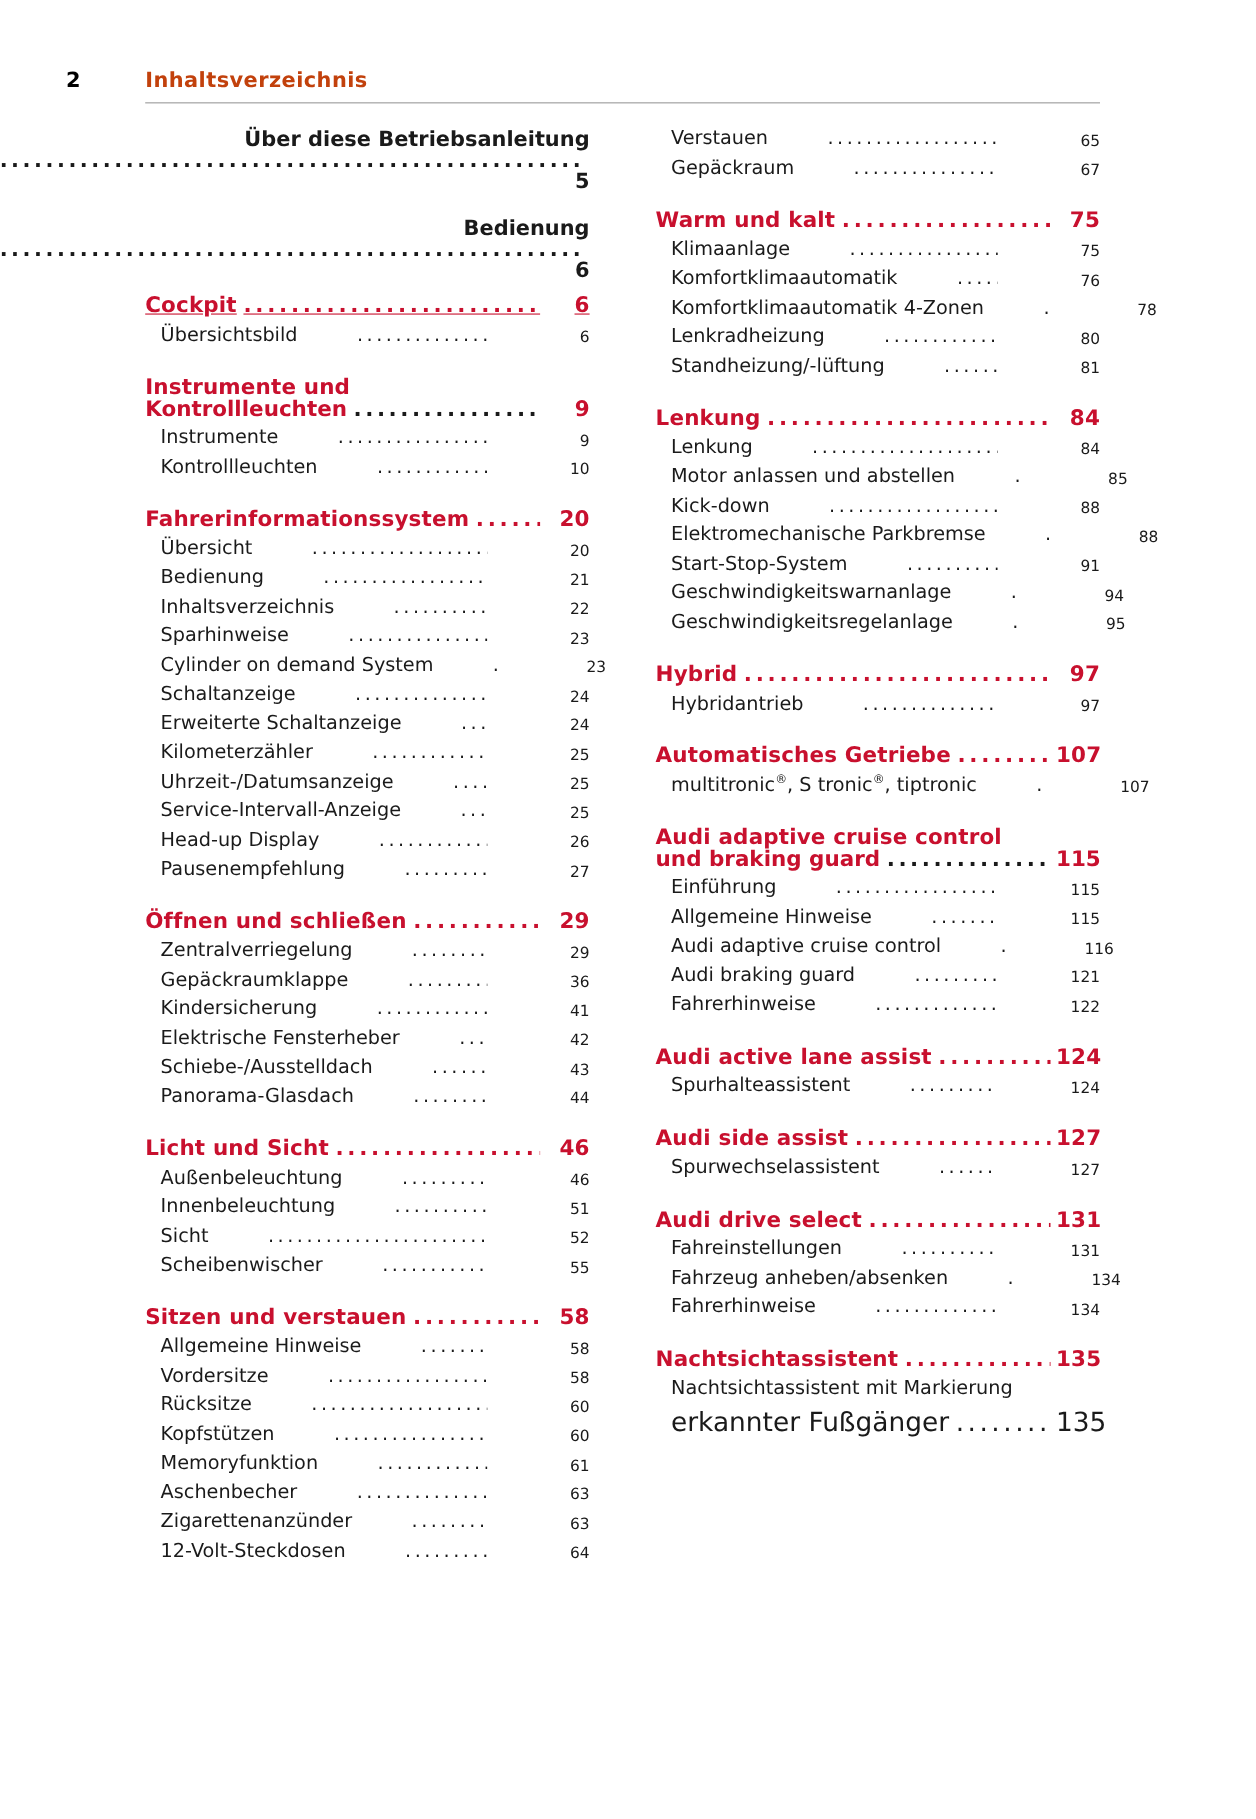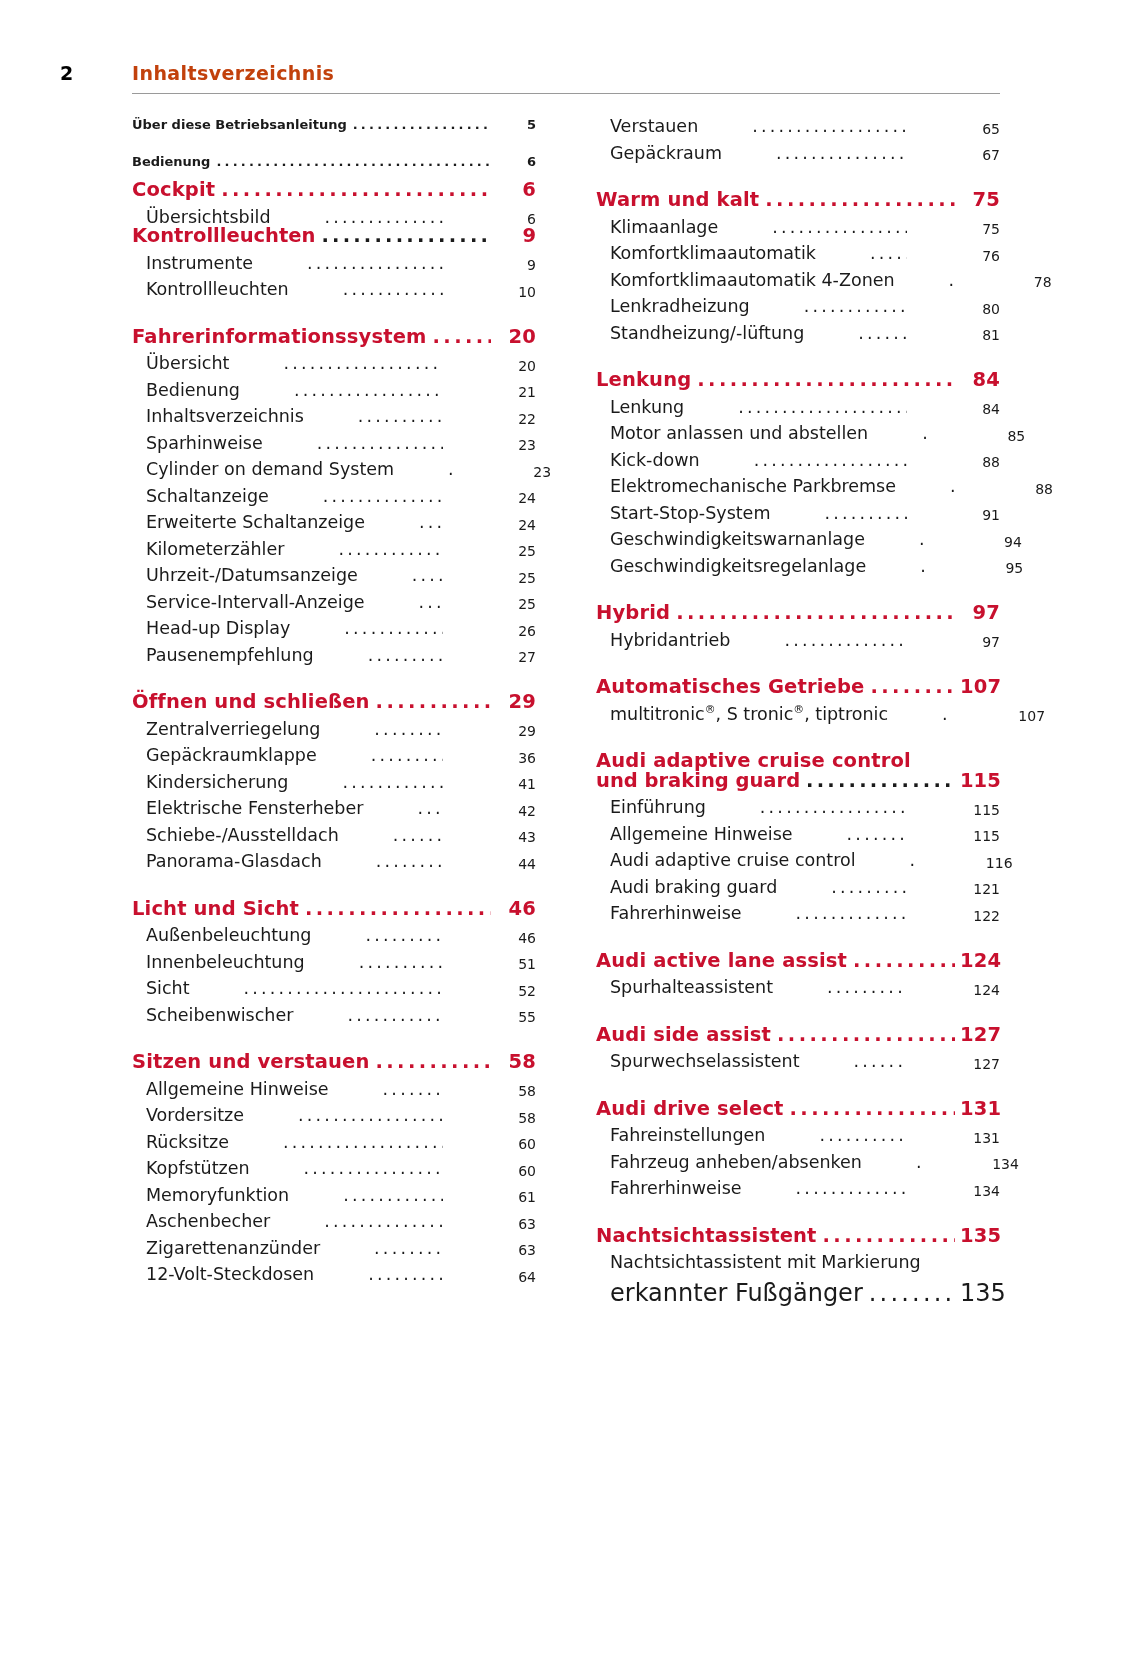--- a/index.html
+++ b/index.html
@@ -107,25 +107,26 @@
   .lvl-chapter-cont {
     font-size: 19.5px;
     font-weight: bold;
     color: #c8102e;
     margin-top: 0px;
     margin-bottom: 3px;
   }
 
   
   .lvl-top {
-    font-size: 13px;
+    font-size: 19px;
     font-weight: bold;
     color: #1a1a1a;
     margin-top: 24px;
     margin-bottom: 3px;
+    flex-direction: column;
   }
   .lvl-top .leader { color: #1a1a1a; }
   .lvl-top .pnum { color: #1a1a1a; }
 
   
   .lvl-sub {
     font-size: 17.5px;
     font-weight: normal;
     color: #1a1a1a;
     padding-left: 14px;
@@ -161,29 +162,34 @@
         <div class="entry lvl-top first-block">
           <span class="label">Über diese Betriebsanleitung</span>
           <span class="leader">............................................................</span>
           <span class="pnum">5</span>
         </div>
         <div class="entry lvl-top">
           <span class="label">Bedienung</span>
           <span class="leader">............................................................</span>
           <span class="pnum">6</span>
         </div>
-        <div class="entry lvl-chapter" style="margin-top: 12px;">
+        <div class="entry lvl-chapter" style="margin-top: 12px; text-decoration: underline;">
           <span class="label">Cockpit</span>
           <span class="leader">............................................................</span>
           <span class="pnum">6</span>
         </div>
         <div class="entry lvl-sub">
           <span class="label">Übersichtsbild</span>
           <span class="leader">............................................................</span>
           <span class="pnum">6</span>
+        </div>
+        <div class="entry lvl-chapter" style="margin-bottom: 0px;">
+          <span class="label">Instrumente und</span>
+          <span class="leader"></span>
+          <span class="pnum"></span>
         </div>
         <div class="entry lvl-chapter-cont">
           <span class="label">Kontrollleuchten</span>
           <span class="leader">............................................................</span>
           <span class="pnum">9</span>
         </div>
         <div class="entry lvl-sub">
           <span class="label">Instrumente</span>
           <span class="leader">............................................................</span>
           <span class="pnum">9</span>

